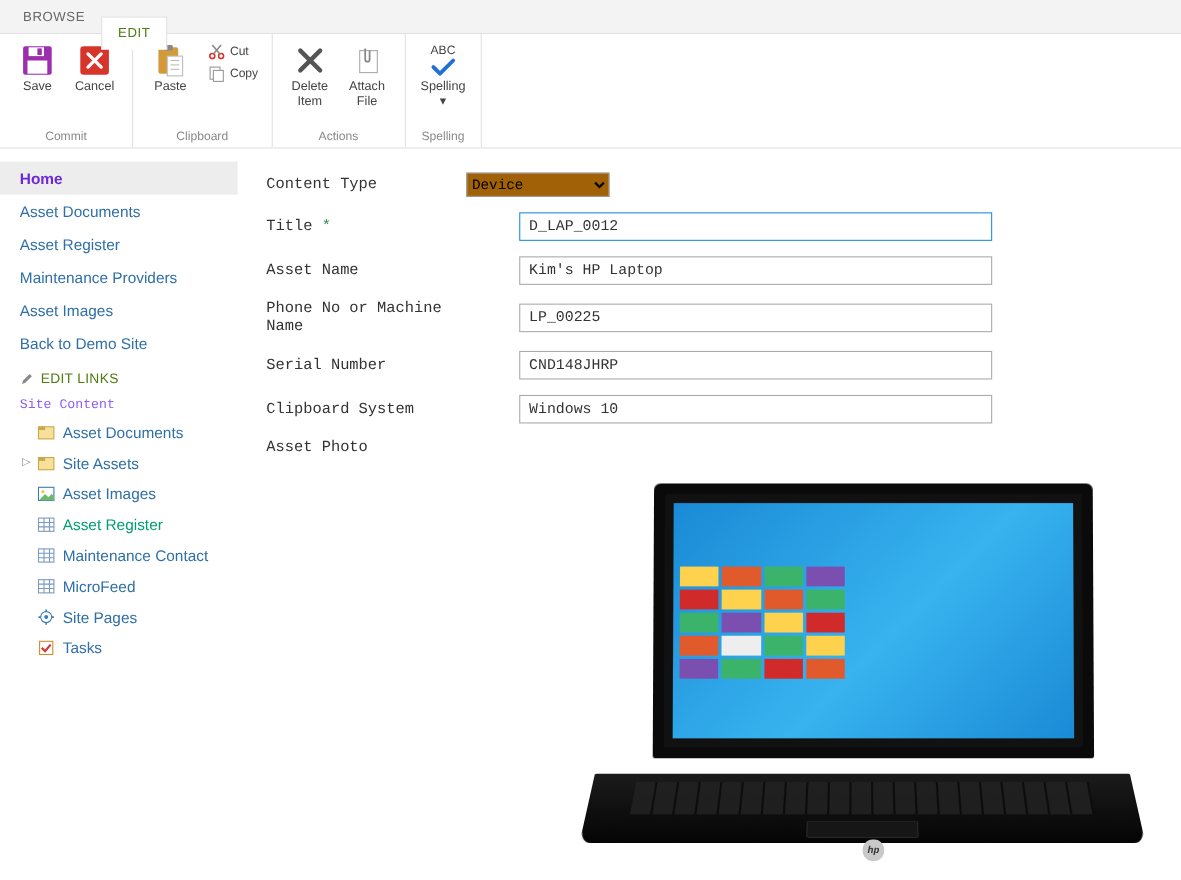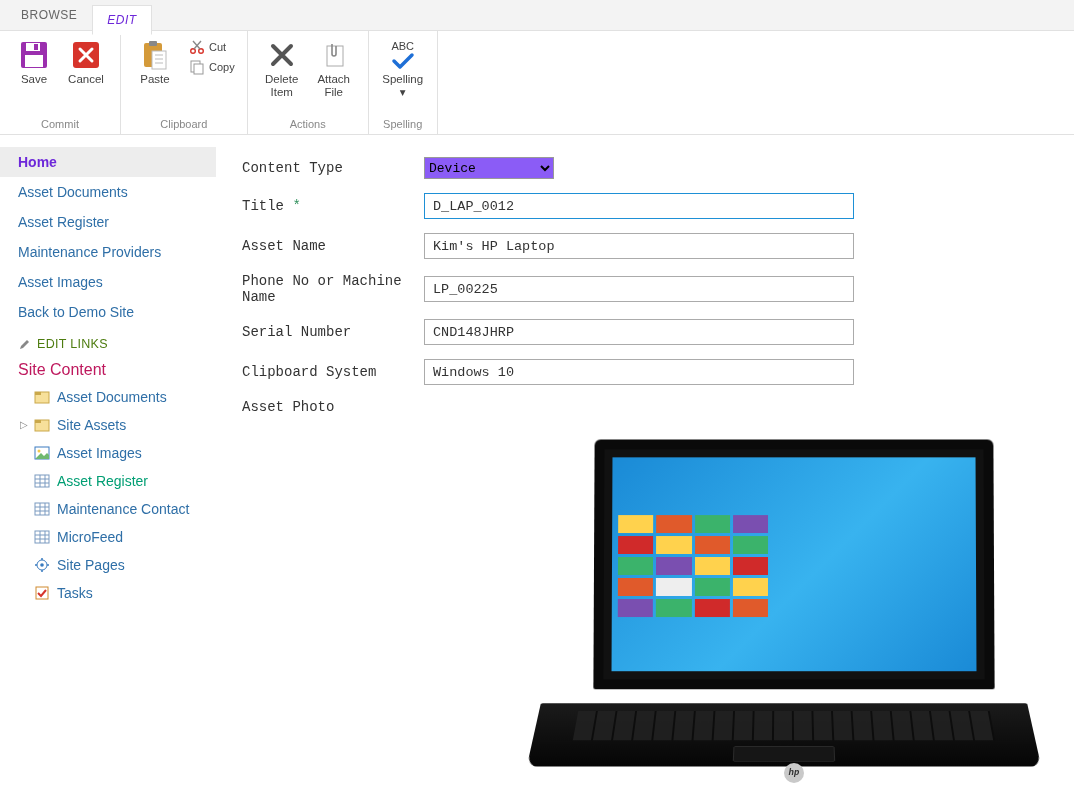--- a/index.html
+++ b/index.html
@@ -1,53 +1,53 @@
 <!DOCTYPE html>
 <html><head>
 <meta charset="utf-8">
 <style>
   * { box-sizing: border-box; }
   html, body { margin:0; padding:0; font-family: "Segoe UI", Arial, sans-serif; font-size:13px; color:#333; background:#fff; width:1074px; }
   
   .top-tabs { background:#f3f3f3; border-bottom:1px solid #e1e1e1; display:flex; height:31px; align-items:flex-start; padding-left:6px;}
   .top-tab { padding:7px 14px 7px 14px; font-size:12px; color:#666; letter-spacing:0.5px; cursor:pointer; border:1px solid transparent; border-bottom:none;}
-  .top-tab.active { background:#fff; border:1px solid #e1e1e1; border-bottom:1px solid #fff; color:#6d28d9; position:relative; top:5px;font-style:italic;}
+  .top-tab.active { background:#fff; border:1px solid #e1e1e1; border-bottom:1px solid #fff; color:#4d7c0f; position:relative; top:15px;}
   
   .ribbon { display:flex; border-bottom:1px solid #e1e1e1; background:#fff; height:104px;}
   .ribbon-group { border-right:1px solid #e1e1e1; display:flex; flex-direction:column; justify-content:space-between; padding:6px 8px 2px 8px;}
   .ribbon-group-inner { display:flex; align-items:flex-start; }
   .ribbon-group-label { text-align:center; font-size:11px; color:#888; padding:3px 0 2px 0;}
   .ribbon-btn { display:flex; flex-direction:column; align-items:center; justify-content:flex-start; width:52px; padding:2px 2px; cursor:pointer; text-align:center; font-size:11.5px; color:#444; }
   .ribbon-btn .ic { width:32px; height:32px; display:flex; align-items:center; justify-content:center; margin-bottom:2px;}
   .ribbon-btn span.lbl { line-height:13px; }
   .clip-col { display:flex; flex-direction:column; justify-content:center; margin-left:4px;}
   .clip-row { display:flex; align-items:center; font-size:11px; color:#444; padding:2px 4px; cursor:pointer;}
   .clip-row svg { margin-right:4px;}
   
   .main { display:flex; }
   .sidebar { width:216px; padding:12px 0 0 0; }
   .nav-item { padding:7px 10px 7px 18px; font-size:14px; color:#2f6fa7; cursor:pointer; }
   .nav-item.selected { background:#ededed; color:#6d28d9; font-weight:600;}
   .edit-links { display:flex; align-items:center; padding:10px 0 6px 18px; color:#4d7c0f; font-size:12.5px; letter-spacing:0.3px;}
   .edit-links svg { margin-right:6px;}
-  .tree-head { padding:4px 0 4px 18px; color:#be185d; font-size:16px; cursor:pointer;}
+  .tree-head { padding:4px 0 4px 18px; color:#8b5cf6; font-size:12px; cursor:pointer;font-family:Liberation Mono, monospace;}
   .tree-item { display:flex; align-items:center; padding:4px 0 4px 34px; font-size:14px; color:#2f6fa7; cursor:pointer; line-height:20px;}
   .tree-item.active-green { color:#009e73;}
   .tree-item .t-icon { width:16px; height:16px; margin-right:7px; flex-shrink:0; display:flex; align-items:center; justify-content:center;}
   .tree-exp { position:relative; }
   .tree-exp::before { content:"▷"; position:absolute; left:20px; top:4px; font-size:10px; color:#888;}
   
   .form { flex:1; padding:22px 20px 0 26px;font-family:Liberation Mono, monospace; }
   .form-row { display:flex; align-items:center; margin-bottom:14px;}
   .form-row.top { align-items:flex-start;}
   .form-label { width:182px; font-size:14px; color:#333; }
   .req { color:#2f8f5b;}
   .form-control { flex:0 0 430px;}
-  select.ctrl { width:130px; height:22px; border:1px solid #999; font-family:inherit; font-size:13px; background:#8b5cf6;}
-  input.ctrl { width:430px; height:26px; border:1px solid #ababab; padding:0 8px; font-family:inherit; font-size:13.5px; color:#333; background:#fff;}
+  select.ctrl { width:130px; height:22px; border:1px solid #999; font-family:inherit; font-size:13px; background:#a16207;}
+  input.ctrl { width:430px; height:26px; border:1px solid #ababab; padding:0 8px; font-family:inherit; font-size:13.5px; color:#333; background:#fff;margin-left:48px;}
   input.ctrl.focused { border:1px solid #1e90d6; outline:none; box-shadow:0 0 0 0;}
   
   .photo-wrap { padding-left:182px; }
   .laptop { width:560px; height:360px; position:relative; margin-left:auto; margin-right:20px;}
   .laptop-screen-outer { position:absolute; top:10px; left:120px; width:400px; height:250px; background:#111; border-radius:6px 6px 2px 2px; transform:perspective(1400px) rotateX(2deg); border:10px solid #0a0a0a;}
   .laptop-screen-inner { position:absolute; top:8px; left:8px; right:8px; bottom:8px; background:linear-gradient(135deg,#1a8ad6 0%, #38b3ef 55%, #1a8ad6 100%);}
   .win-tiles { position:absolute; left:6px; bottom:6px; width:150px; height:150px; display:grid; grid-template-columns:repeat(4,1fr); grid-auto-rows:18px; gap:3px;}
   .tile { background:#ffd24d;} .tile.b{background:#e05a2b;} .tile.g{background:#3bb36b;} .tile.p{background:#7a4fb0;} .tile.r{background:#d02a2a;} .tile.w{background:#eee;}
   .laptop-base { position:absolute; bottom:0; left:60px; width:500px; height:110px; background:linear-gradient(#1b1b1b,#050505); transform:perspective(1600px) rotateX(55deg); border-radius:2px 2px 10px 10px/2px 2px 20px 20px;}
   .laptop-keys { position:absolute; top:14px; left:40px; right:40px; height:52px; background:repeating-linear-gradient(90deg,#222 0 18px,#0c0c0c 18px 20px), repeating-linear-gradient(#222 0 11px,#0c0c0c 11px 13px); opacity:0.85;}

